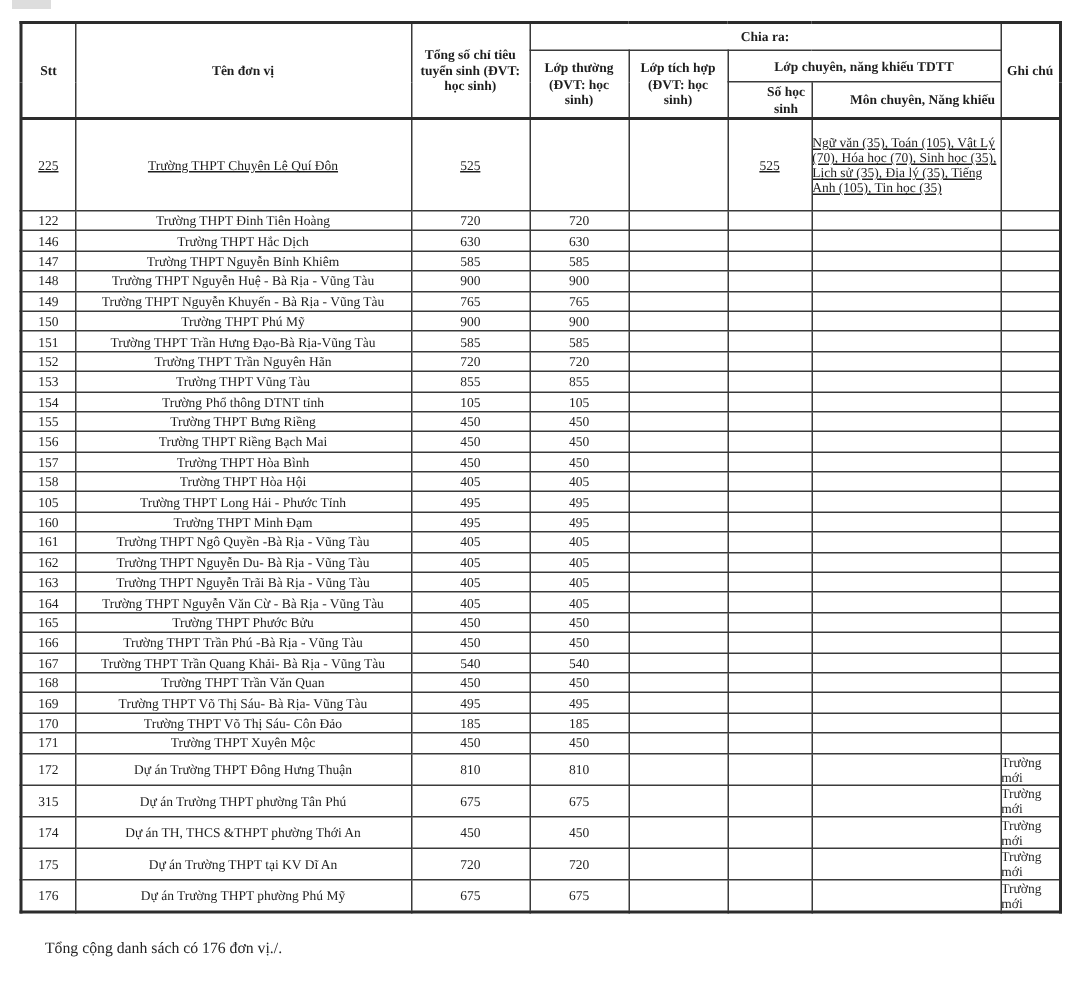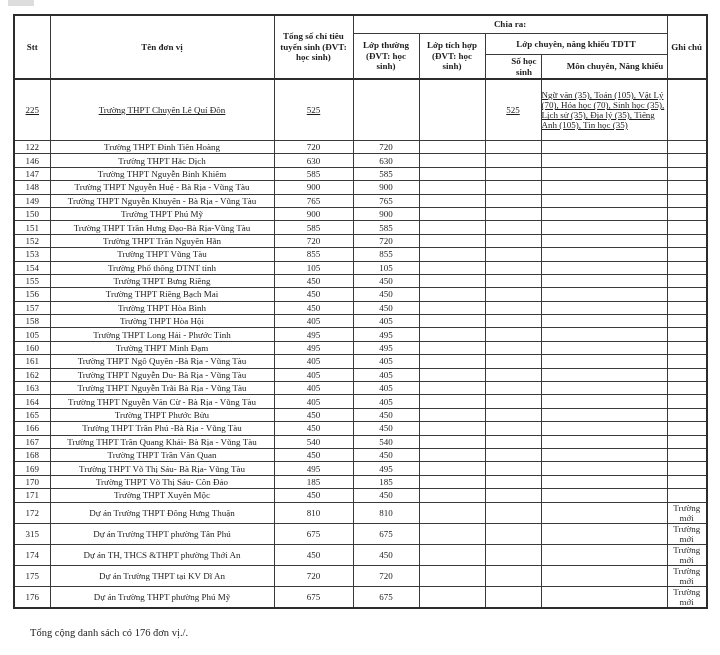--- a/index.html
+++ b/index.html
@@ -44,21 +44,21 @@
   }
   .c-center { text-align:center; }
   .c-name   { text-align:center; padding-left:3px; padding-right:2px;margin-left:28px; }
   .c-subjects {
     text-align:left;
     font-size:8.8px;
     line-height:10px;
     padding:2px 3px;
     vertical-align:middle;
   }
-  .c-note { font-size:6.5px; text-align:center; padding:0 1px; color:#2a2a2a; }
+  .c-note { font-size:6.5px; padding:0 1px; color:#2a2a2a; }
   tr.r-first td  { height:60px;text-decoration:underline; }
   tr.r-normal td { height:12.4px; }
   tr.r-tall td   { height:18.5px; }
   .footer-note {
     position:absolute; left:30px; top:627px;
     font-size:10.5px; color:#242424;
   }
 </style>
 </head>
 <body>

